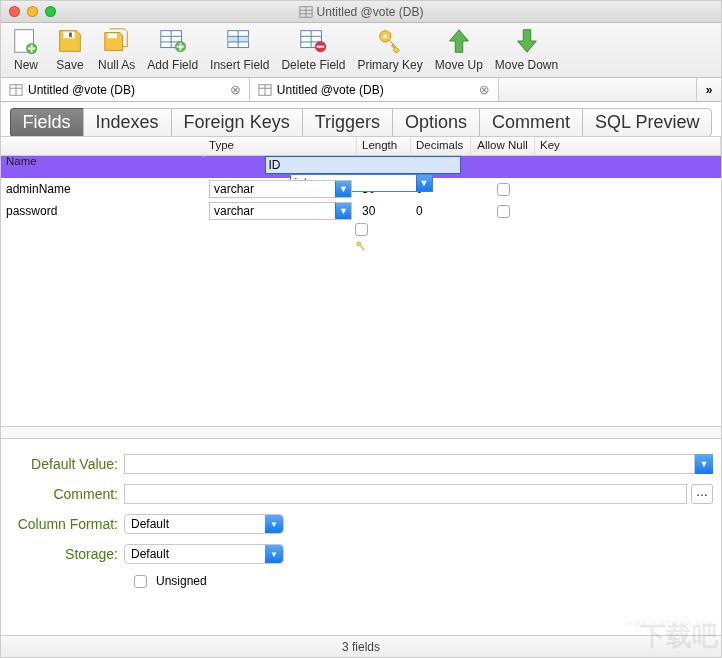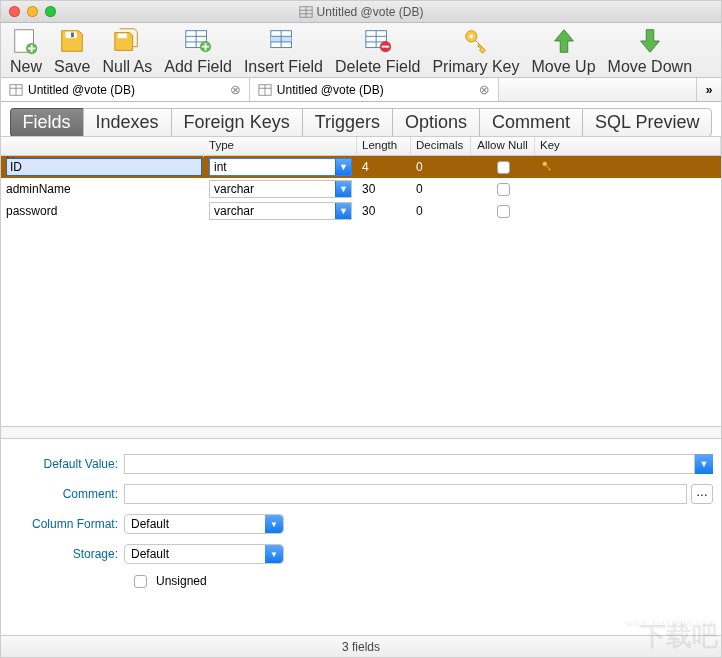--- a/index.html
+++ b/index.html
@@ -9,21 +9,21 @@
   .titlebar { height: 22px; background: linear-gradient(#ededed,#d8d8d8); display: flex; align-items: center; border-bottom: 1px solid #bcbcbc; position: relative; }
   .traffic { display: flex; gap: 7px; padding-left: 8px; }
   .dot { width: 11px; height: 11px; border-radius: 50%; border: 0.5px solid rgba(0,0,0,.2); }
   .dot.red { background: #ff5f57; } .dot.yellow { background: #febc2e; } .dot.green { background: #28c840; }
   .title-center { position: absolute; left: 0; right: 0; text-align: center; font-size: 12px; color: #555; display: flex; align-items: center; justify-content: center; gap: 4px; }
   
   
   .toolbar { height: 55px; background: linear-gradient(#f7f7f7,#ececec); border-bottom: 1px solid #c4c4c4; display: flex; align-items: flex-start; padding: 2px 4px 0; gap: 2px; }
   .tb-btn { display: flex; flex-direction: column; align-items: center; justify-content: flex-end; width: auto; min-width: 40px; padding: 0 5px; cursor: pointer; }
   .tb-icon { width: 32px; height: 32px; display: flex; align-items: center; justify-content: center; }
-  .tb-label { font-size: 16px; color: #333; margin-top: 1px; white-space: nowrap; }
+  .tb-label { font-size: 12px; color: #333; margin-top: 1px; white-space: nowrap; }
   
   
   .tabbar { height: 24px; background: linear-gradient(#fdfdfd,#efefef); border-bottom: 1px solid #bbb; display: flex; align-items: stretch; }
   .tab { display: flex; align-items: center; padding: 0 8px; border-right: 1px solid #ccc; gap: 5px; background: #fff; }
   .tab .close { color: #888; font-size: 13px; }
   .tab-flex { flex: 1; border-right: 1px solid #ccc;}
   .tab-more { width: 24px; display: flex; align-items: center; justify-content: center; font-weight: bold; }
   
   
   .modetabs { height: 28px; display: flex; align-items: center; justify-content: center; gap: 0; margin-top: 6px; }
@@ -33,37 +33,37 @@
   .mtab.active { background: linear-gradient(#8a8a8a,#6d6d6d); color: #fff; border-color: #555; }
   
   
   .grid-wrap { flex: 0 0 auto; }
   .grid-head { display: flex; background: linear-gradient(#fdfdfd,#efefef); border-top: 1px solid #ccc; border-bottom: 1px solid #ccc; height: 20px; }
   .grid-head > div { padding: 2px 5px; border-right: 1px solid #ddd; font-size: 11.5px; color: #222; }
   .col-name { width: 203px; margin-top: 16px; } .col-type { width: 153px; } .col-len { width: 54px; text-align: left;} .col-dec { width: 60px;} .col-null { width: 64px; text-align: center;} .col-key { flex: 1; }
   .grid-body { height: 270px; overflow: auto; }
   .row { display: flex; height: 22px; align-items: center; }
   .row > div { padding: 0 5px; font-size: 12px; }
-  .row.sel { background: #a16207; color: #fff; }
+  .row.sel { background: #8b5cf6; color: #fff; flex-direction: column; }
   .cell-name { width: 203px; border-right: 1px solid transparent; }
   .cell-type { width: 153px; display: flex; align-items: center; }
   .type-sel { width: 143px; height: 18px; display: flex; align-items: center; border: 1px solid #3e7de2; background: #fff; position: relative; padding-left: 4px; font-size: 12px; color: #000; }
   .type-sel.blur { border-color: #c5c5c5; }
   .type-sel .dd { position: absolute; right: 0; top: 0; bottom: 0; width: 16px; background: linear-gradient(#5fa9f8,#1178f2); display: flex; align-items: center; justify-content: center; color: #fff; font-size: 9px; border-left: 1px solid #2a6fd6;}
   .cell-len { width: 54px;} .cell-dec { width: 60px;} .cell-null { width: 64px; text-align: center;} .cell-key { flex: 1; }
   input[type=checkbox].mac { appearance: none; width: 13px; height: 13px; border: 1px solid #aaa; border-radius: 3px; background: #fff; vertical-align: middle;}
   input[type=checkbox].mac:checked { background: #2f7ff3; border-color: #2f7ff3; }
   input[type=checkbox].mac:checked::after { content: "✓"; color:#fff; font-size: 10px; line-height: 11px; display:block; text-align:center;}
   .row.sel .name-input { background:#d8e6fc; border:1px solid #2e64c7; width: 196px; padding: 1px 3px; font-size: 12px;}
   
   
   .resizer { height: 13px; border-top: 1px solid #ccc; border-bottom: 1px solid #ccc; background: #f7f7f7; display: flex; justify-content: center; align-items:center; color:#999; letter-spacing: 2px; font-size:9px;}
   .form { padding: 10px 8px 4px; }
   .fr { display: flex; align-items: center; height: 30px; }
-  .fr label { width: 115px; text-align: right; padding-right: 6px; color: #0369a1; font-size: 12px;}
+  .fr label { width: 115px; text-align: right; padding-right: 6px; color: #4d7c0f; font-size: 14px;}
   .fr .inp { flex: 1; height: 20px; border: 1px solid #c8c8c8; border-radius: 0; padding: 2px 4px; font-size: 12px; }
   .fr .combo { display:flex; align-items:center;}
   .fr .dd2 { width: 18px; height: 20px; background: linear-gradient(#5fa9f8,#1178f2); display:flex; align-items:center; justify-content:center; color:#fff; font-size:9px;}
   .fr .more { width: 22px; height: 20px; border:1px solid #c3c3c3; border-radius:3px; margin-left: 4px; text-align: center; line-height: 14px;}
   .sel2 { height: 20px; border: 1px solid #c8c8c8; border-radius: 4px; display:flex; align-items:center; background: #fff; padding-left: 6px; width:160px; position:relative;}
   .sel2 .dd3 { position:absolute; right:0; top:0; bottom:0; width:18px; background: linear-gradient(#5fa9f8,#1178f2); border-radius: 0 4px 4px 0; display:flex; align-items:center; justify-content:center; color:#fff; font-size:8px;}
   .chk-row { display:flex; align-items:center; height: 24px; padding-left: 121px; gap:6px;}
   
   .status { height: 22px; border-top: 1px solid #ccc; background: linear-gradient(#f9f9f9,#ededed); display:flex; align-items:center; justify-content:center; font-size: 11.5px; color: #444; margin-top: auto;}
   

